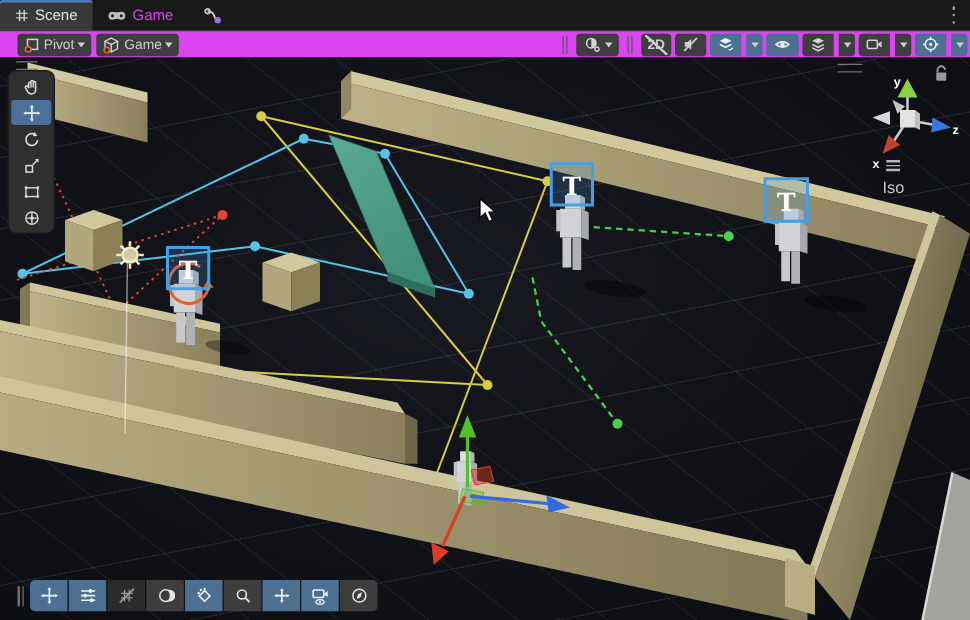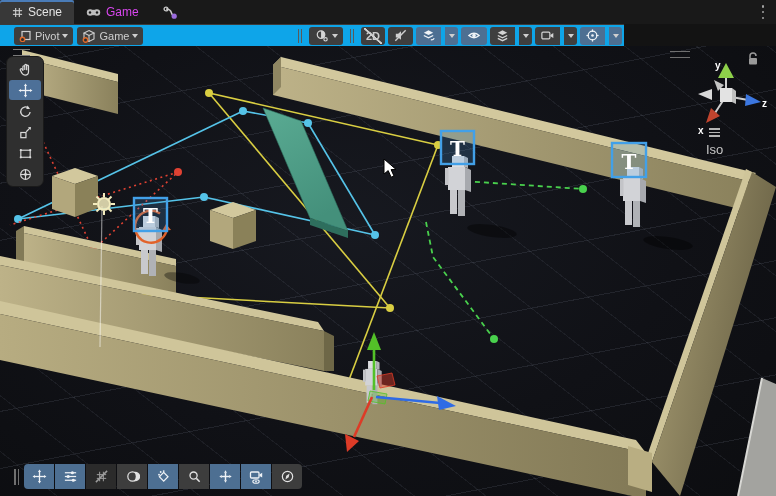--- a/index.html
+++ b/index.html
@@ -9,21 +9,21 @@
   
   .tabbar{position:absolute;left:0;top:0;width:776px;height:24px;background:#191919;
           display:flex;align-items:stretch;}
   .tab{display:flex;align-items:center;gap:5px;padding:0 12px;color:#d946ef;cursor:default;}
   .tab.active{background:#383838;color:#e4e4e4;box-shadow:inset 0 2px 0 #4a7cb8;border-radius:2px 2px 0 0;}
   .tab svg{flex:0 0 auto;}
   .kebab{position:absolute;right:8px;top:5px;width:10px;height:14px;display:flex;flex-direction:column;
          justify-content:space-between;align-items:center;}
   .kebab i{width:2.5px;height:2.5px;border-radius:50%;background:#a2a2a2;}
   
-  .toolbar{position:absolute;left:0;top:24px;width:624px;height:22px;background:#0ea5e9;
+  .toolbar{position:absolute;left:0;top:24px;width:776px;height:22px;background:#d946ef;
            border-top:1px solid #3a3a3a;box-sizing:border-box;display:flex;align-items:center;}
   .tbtn{height:18px;background:#3e3e3e;border-radius:3px;display:flex;align-items:center;
         padding:0 5px;gap:3px;color:#cecece;font-size:11px;}
   .tbtn.blue{background:#4d6f92;}
   .tbtn.main{border-radius:3px 0 0 3px;}
   .tbtn.caretpart{border-radius:0 3px 3px 0;padding:0;width:13px;justify-content:center;margin-left:1px;}
   .caret{width:0;height:0;border-left:3.5px solid transparent;border-right:3.5px solid transparent;
          border-top:4.5px solid #cfcfcf;}
   .handle2{display:flex;gap:2px;margin:0 4px;}
   .handle2 i{width:1px;height:14px;background:#5a5a5a;}

